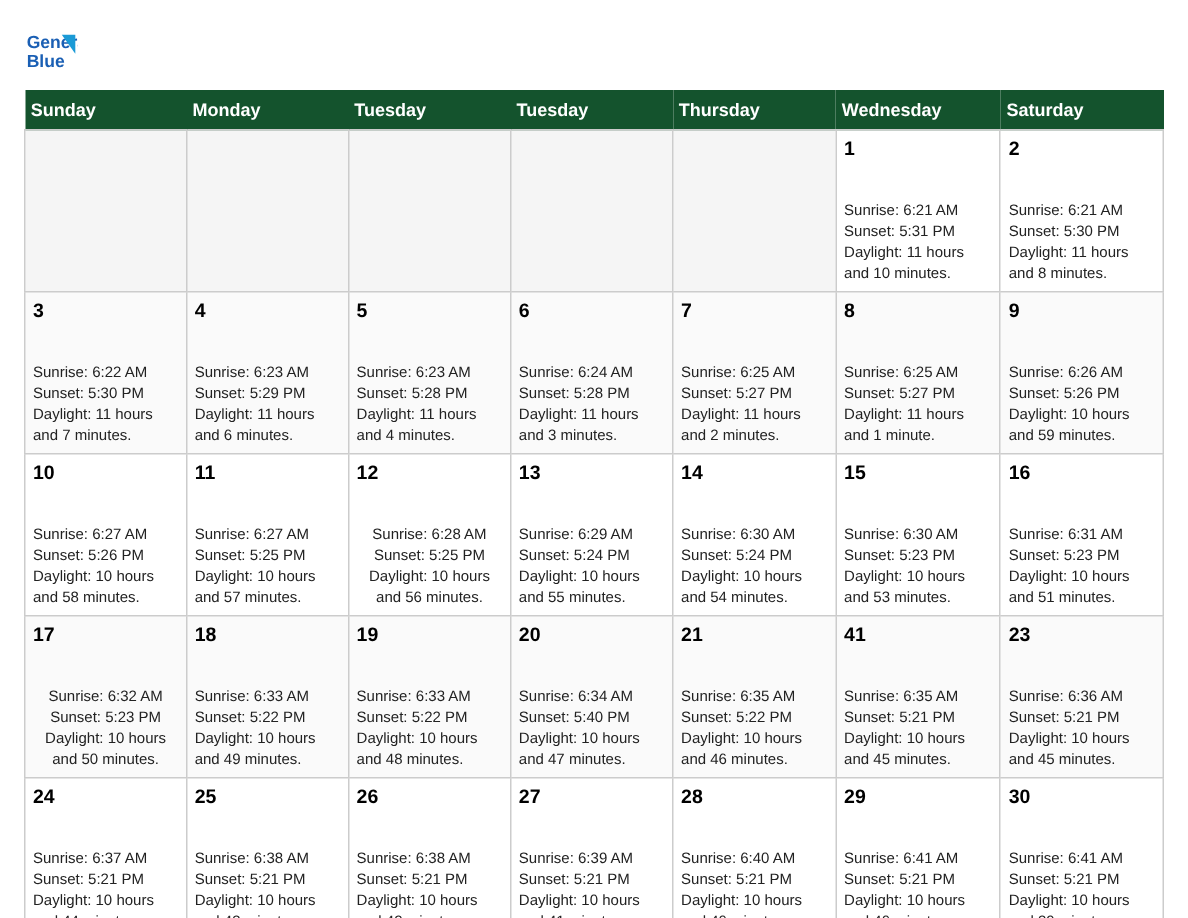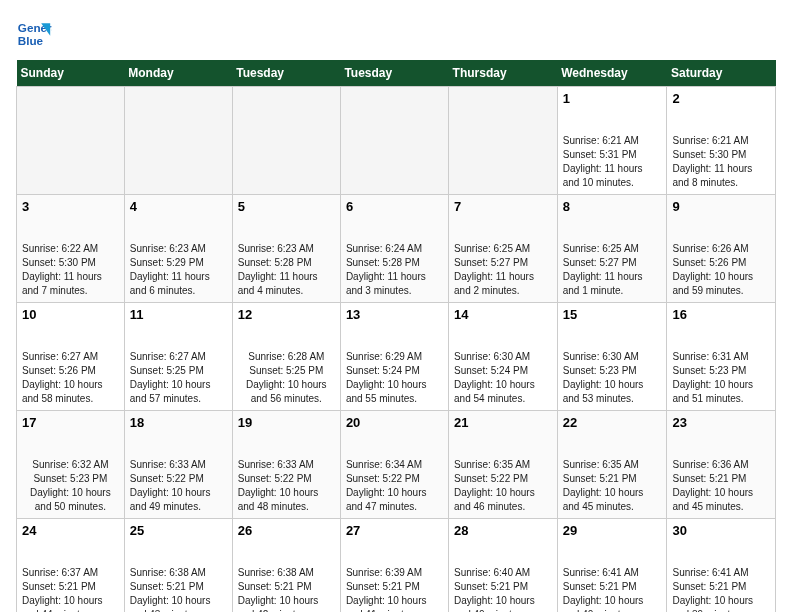--- a/index.html
+++ b/index.html
@@ -228,31 +228,31 @@
         </td>
         <td>
           <div class="day-num">19</div>
           <div class="day-info" style="white-space: pre-line;">Sunrise: 6:33 AM
 Sunset: 5:22 PM
 Daylight: 10 hours and 48 minutes.</div>
         </td>
         <td>
           <div class="day-num">20</div>
           <div class="day-info" style="white-space: pre-line;">Sunrise: 6:34 AM
-Sunset: 5:22 PM
+Sunset: 5:40 PM
 Daylight: 10 hours and 47 minutes.</div>
         </td>
         <td>
           <div class="day-num">21</div>
           <div class="day-info" style="white-space: pre-line;">Sunrise: 6:35 AM
 Sunset: 5:22 PM
 Daylight: 10 hours and 46 minutes.</div>
         </td>
         <td>
-          <div class="day-num">22</div>
+          <div class="day-num">41</div>
           <div class="day-info" style="white-space: pre-line;">Sunrise: 6:35 AM
 Sunset: 5:21 PM
 Daylight: 10 hours and 45 minutes.</div>
         </td>
         <td>
           <div class="day-num">23</div>
           <div class="day-info" style="white-space: pre-line;">Sunrise: 6:36 AM
 Sunset: 5:21 PM
 Daylight: 10 hours and 45 minutes.</div>
         </td>

